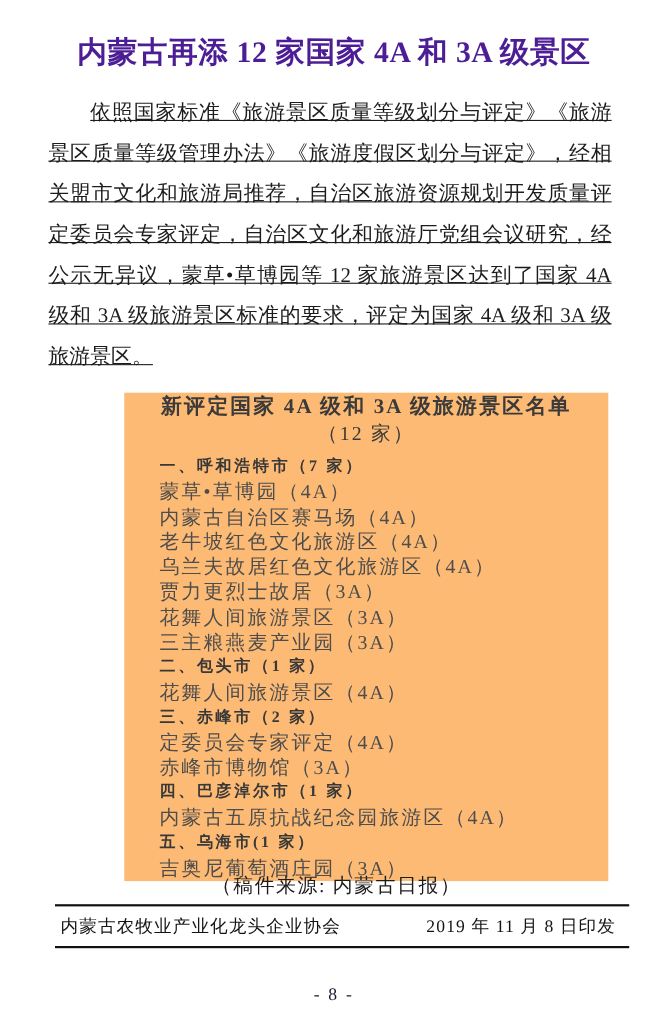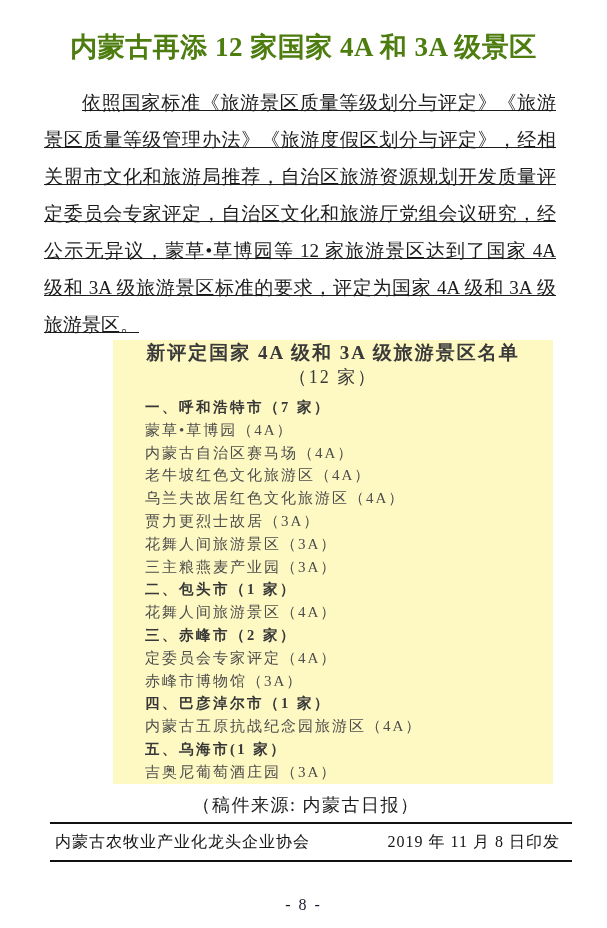--- a/index.html
+++ b/index.html
@@ -10,54 +10,54 @@
     position: relative; overflow: hidden;
   }
   .page {
     position: absolute; inset: 0;
     background: #ffffff;
   }
   
   .doc-title {
     position: absolute; top: 30px; left: 0; width: 607px;
     text-align: center;
-    font-size: 27px; font-weight: bold; color: #4d7c0f;
+    font-size: 27px; font-weight: bold; color: #4c1d95;
     letter-spacing: 0.5px;
     line-height: 34px;
   }
   
   .paragraph {
     position: absolute; top: 84px; left: 44px; width: 512px;
     font-size: 19px; color: #1c1c1c; text-decoration: underline;
   }
   .para-line {
     line-height: 37px; height: 37px;
     text-align: justify; text-align-last: justify;
     white-space: nowrap;
   }
   .para-line.first { text-indent: 2em; }
   .para-line.last { text-align-last: left; white-space: normal; }
   
   .list-block {
-    position: absolute; top: 340px; left: 113px; width: 440px;
+    position: absolute; top: 357px; left: 113px; width: 440px;
     color: #4d4d4d;
     filter: blur(0.3px);
-    background: #fef9c3;
+    background: #fdba74;
   }
   .list-title {
     text-align: center; font-size: 19px; font-weight: bold;
     color: #3a3a3a; letter-spacing: 2px; line-height: 25px;
   }
   .list-subtitle {
     text-align: center; font-size: 18px; font-weight: normal;
     color: #3a3a3a; letter-spacing: 2px; line-height: 24px;
   }
   .list-items { margin-top: 7px; margin-left: 32px; }
   .list-item {
-    font-size: 15px; line-height: 22.8px; height: 22.8px;
+    font-size: 18px; line-height: 22.8px; height: 22.8px;
     letter-spacing: 2px; color: #4d4d4d;
     white-space: nowrap; overflow: hidden;
   }
   .list-item.header {
     font-weight: bold; color: #383838; font-size: 14.5px;
     letter-spacing: 2.5px;
   }
   
   .source-note {
     position: absolute; top: 793px; left: 44px; width: 524px;

